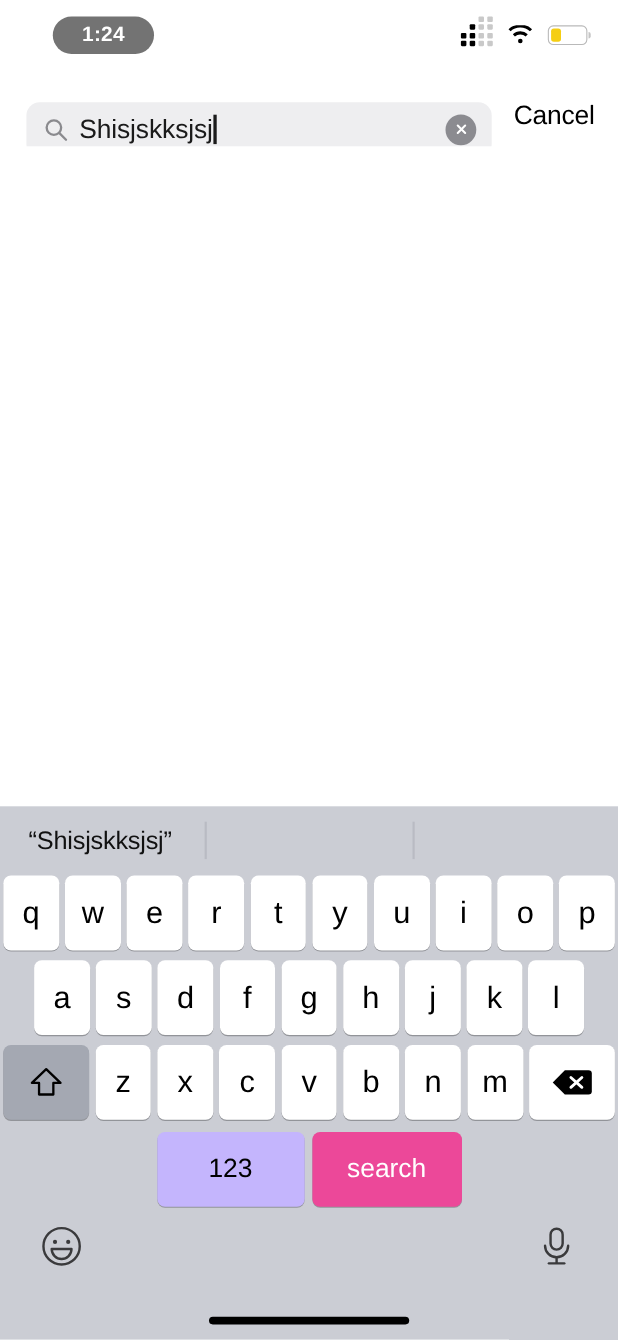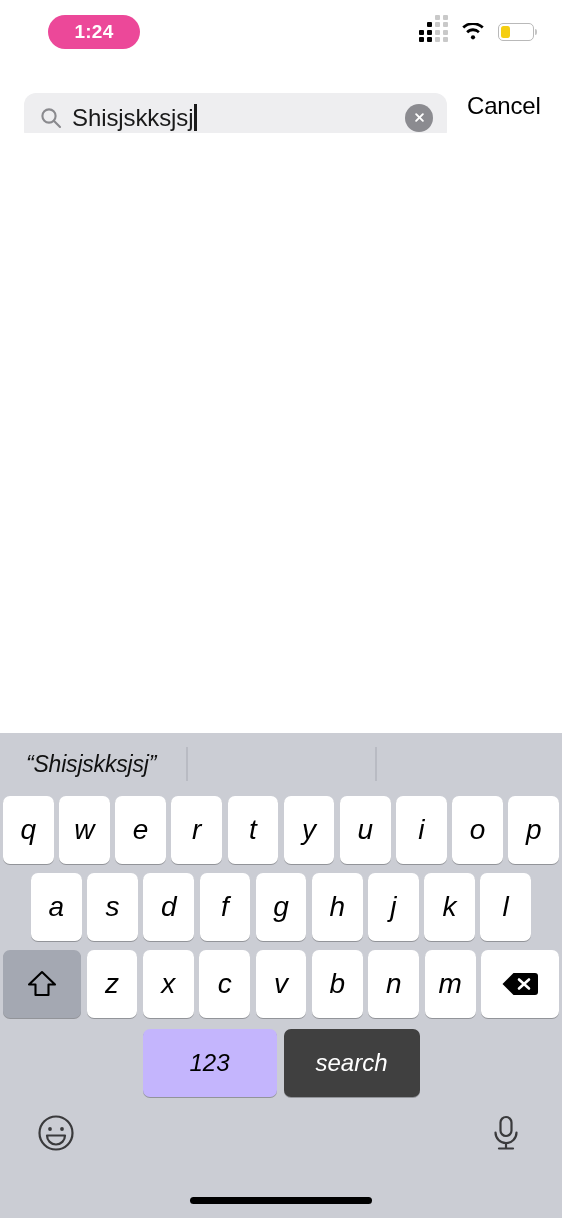--- a/index.html
+++ b/index.html
@@ -11,21 +11,21 @@
   }
   .phone { position:relative; width:562px; height:1218px; background:#fff; }
 
   
   .status-bar {
     position:absolute; top:0; left:0; width:562px; height:70px;
   }
   .rec-pill {
     position:absolute; left:48px; top:15px;
     width:92px; height:34px; border-radius:17px;
-    background:#ec4899;
+    background:#737373;
     display:flex; align-items:center; justify-content:center;
     color:#ffffff; font-size:19px; font-weight:600; letter-spacing:0.2px;
   }
   .status-right {
     position:absolute; right:28px; top:22px;
     display:flex; align-items:center; gap:13px;
   }
   .sig-dots { display:flex; align-items:flex-end; gap:3px; height:20px; }
   .sig-col { display:flex; flex-direction:column; justify-content:flex-end; gap:2.5px; }
   .sig-col i { display:block; width:5px; height:5px; background:#000; border-radius:1px; }
@@ -70,21 +70,21 @@
     margin-left:20px; font-size:24px; color:#000; letter-spacing:-0.2px;
   }
 
   
   .content { position:absolute; left:0; top:133px; width:562px; height:600px; background:#fff; }
 
   
   .keyboard {
     position:absolute; left:0; bottom:0; width:562px; height:485px;
     background:#cbcdd4;
-    display:flex; flex-direction:column;font-style:italic;
+    display:flex; flex-direction:column;
   }
   .suggestion-bar {
     position:relative; height:63px; flex:0 0 63px;
     display:flex; align-items:center;
   }
   .sug-item {
     font-size:23px; color:#111; letter-spacing:-0.2px;
     padding-left:26px;
   }
   .sug-div { position:absolute; top:14px; width:1.5px; height:34px; background:#b9bbc3; }
@@ -109,21 +109,21 @@
   .krow.r3 .key.letter { flex:1 1 0; }
   .key.mod {
     background:#a4a8b2; flex:0 0 78px;
   }
   .key.del { background:#ffffff; flex:0 0 78px; }
   .key.num {
     background:#c4b5fd; flex:0 0 134px; font-size:24px;
   }
   .key.space { background:#ffffff; flex:1 1 auto; font-size:24px; }
   .key.go {
-    background:#404040; color:#ffffff; flex:0 0 136px; font-size:24px;
+    background:#ec4899; color:#ffffff; flex:0 0 136px; font-size:24px;
   }
 
   .bottom-row {
     flex:1 1 auto; position:relative;
     display:flex; align-items:flex-start; justify-content:space-between;
     padding:14px 34px 0 34px;
   }
   .ic-btn { width:44px; height:44px; display:flex; align-items:center; justify-content:center; }
 
   .home-ind {

